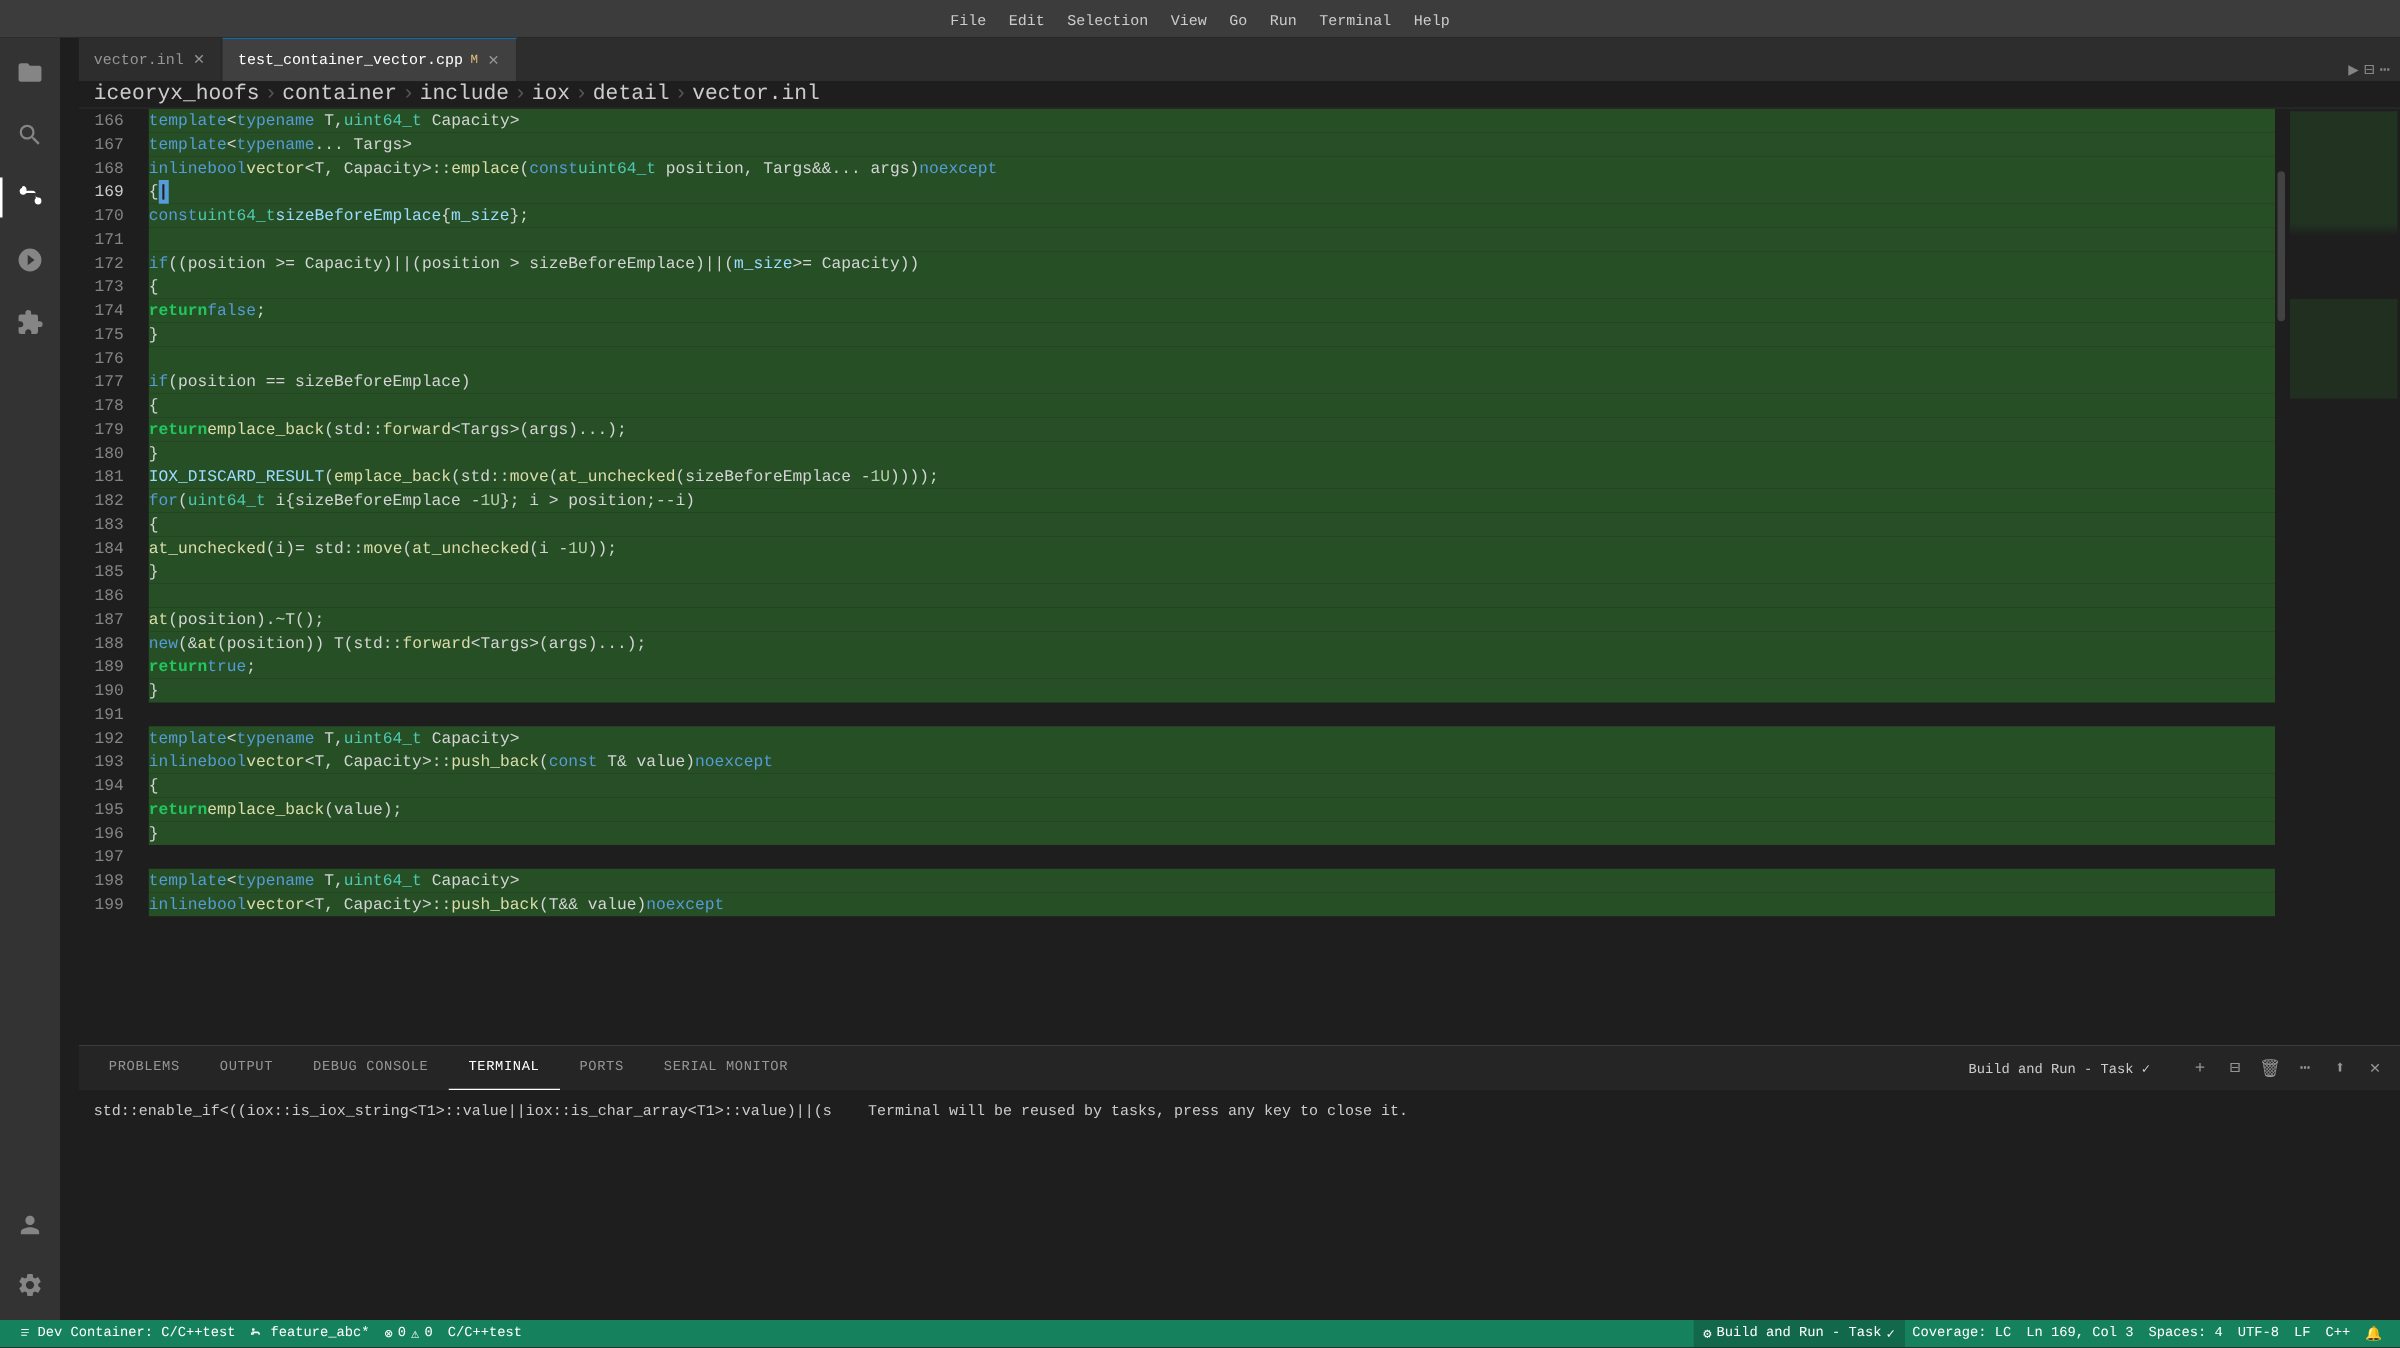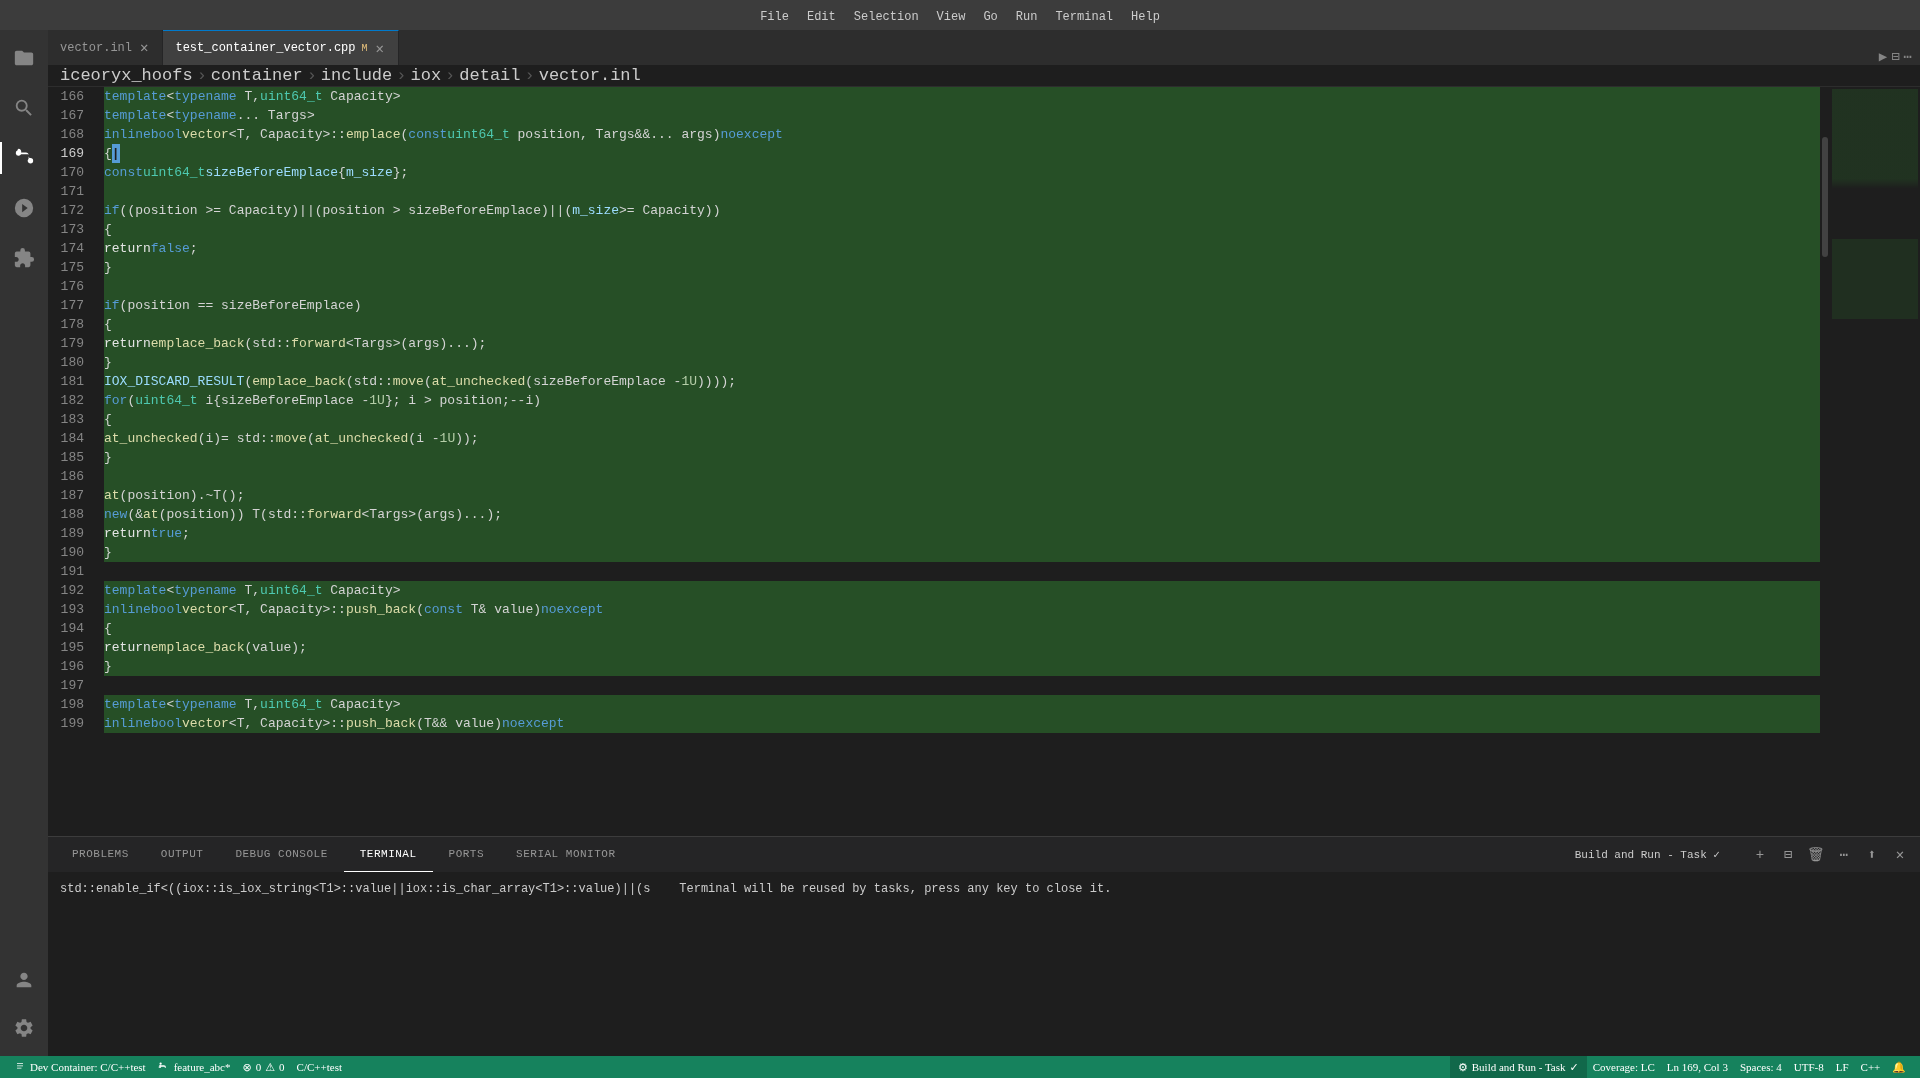--- a/index.html
+++ b/index.html
@@ -113,20 +113,21 @@
       margin-top: auto;
     }
 
     
     .editor-area {
       flex: 1;
       display: flex;
       flex-direction: column;
       overflow: hidden;
       background: #1e1e1e;
+      padding-left: 15px;
     }
 
     
     .tab-bar {
       height: 35px;
       background: #2d2d2d;
       display: flex;
       align-items: flex-end;
       flex-shrink: 0;
       overflow: hidden;
@@ -216,21 +217,21 @@
     }
     .code-line.highlighted {
       background: #264f26;
     }
     .code-line.cursor-line {
       background: #264f26;
     }
 
     
     .kw { color: #569cd6; }
-    .kw2 { color: #e5e5e5; }
+    .kw2 { color: #22c55e; font-weight: bold; }
     .type { color: #4ec9b0; }
     .fn { color: #dcdcaa; }
     .num { color: #b5cea8; }
     .noexcept { color: #569cd6; }
     .macro { color: #9cdcfe; }
     .var { color: #9cdcfe; }
     .punct { color: #d4d4d4; }
 
     
     .minimap {
@@ -323,21 +324,20 @@
       flex-shrink: 0;
     }
     .status-item {
       padding: 0 6px;
       height: 22px;
       display: flex;
       align-items: center;
       gap: 4px;
       cursor: pointer;
       white-space: nowrap;
-      font-family: Liberation Serif, serif;
     }
     .status-right {
       margin-left: auto;
       display: flex;
     }
     .build-task-item {
       background: rgba(0,0,0,0.2);
       padding: 0 8px;
     }
 

